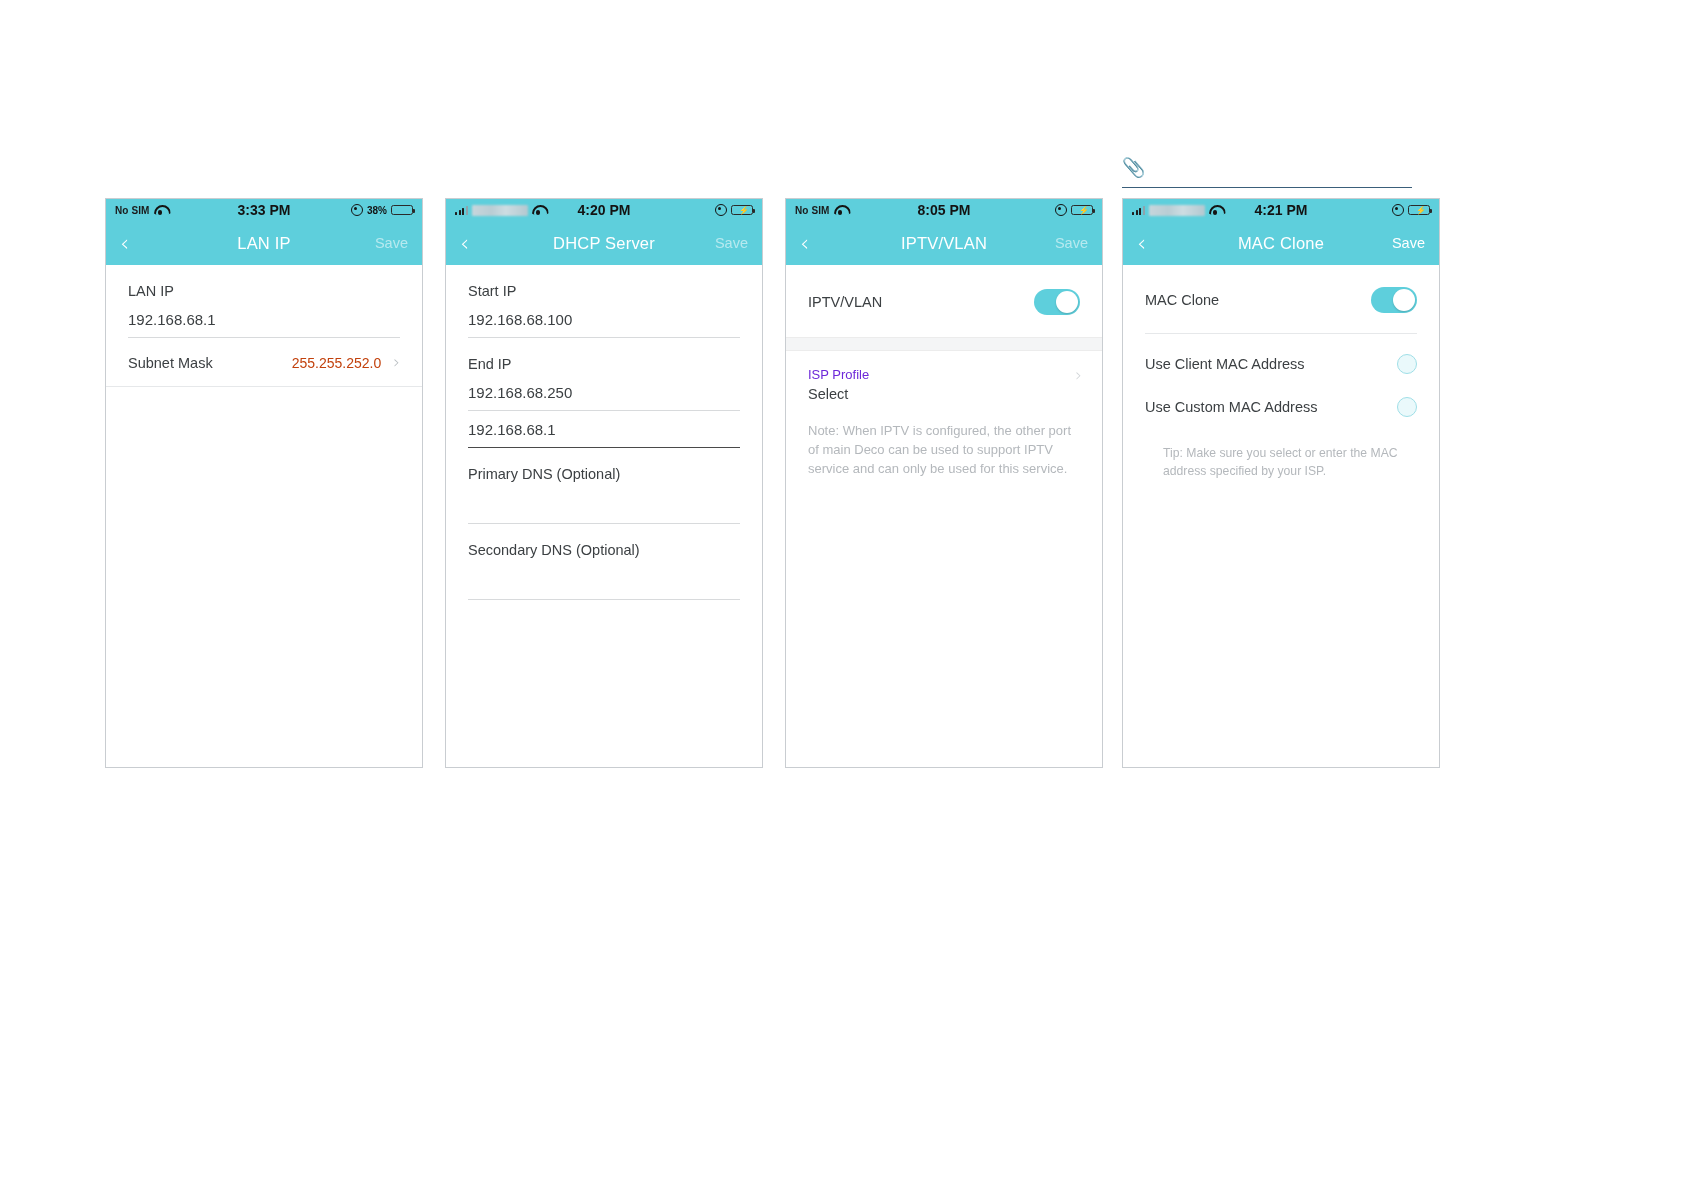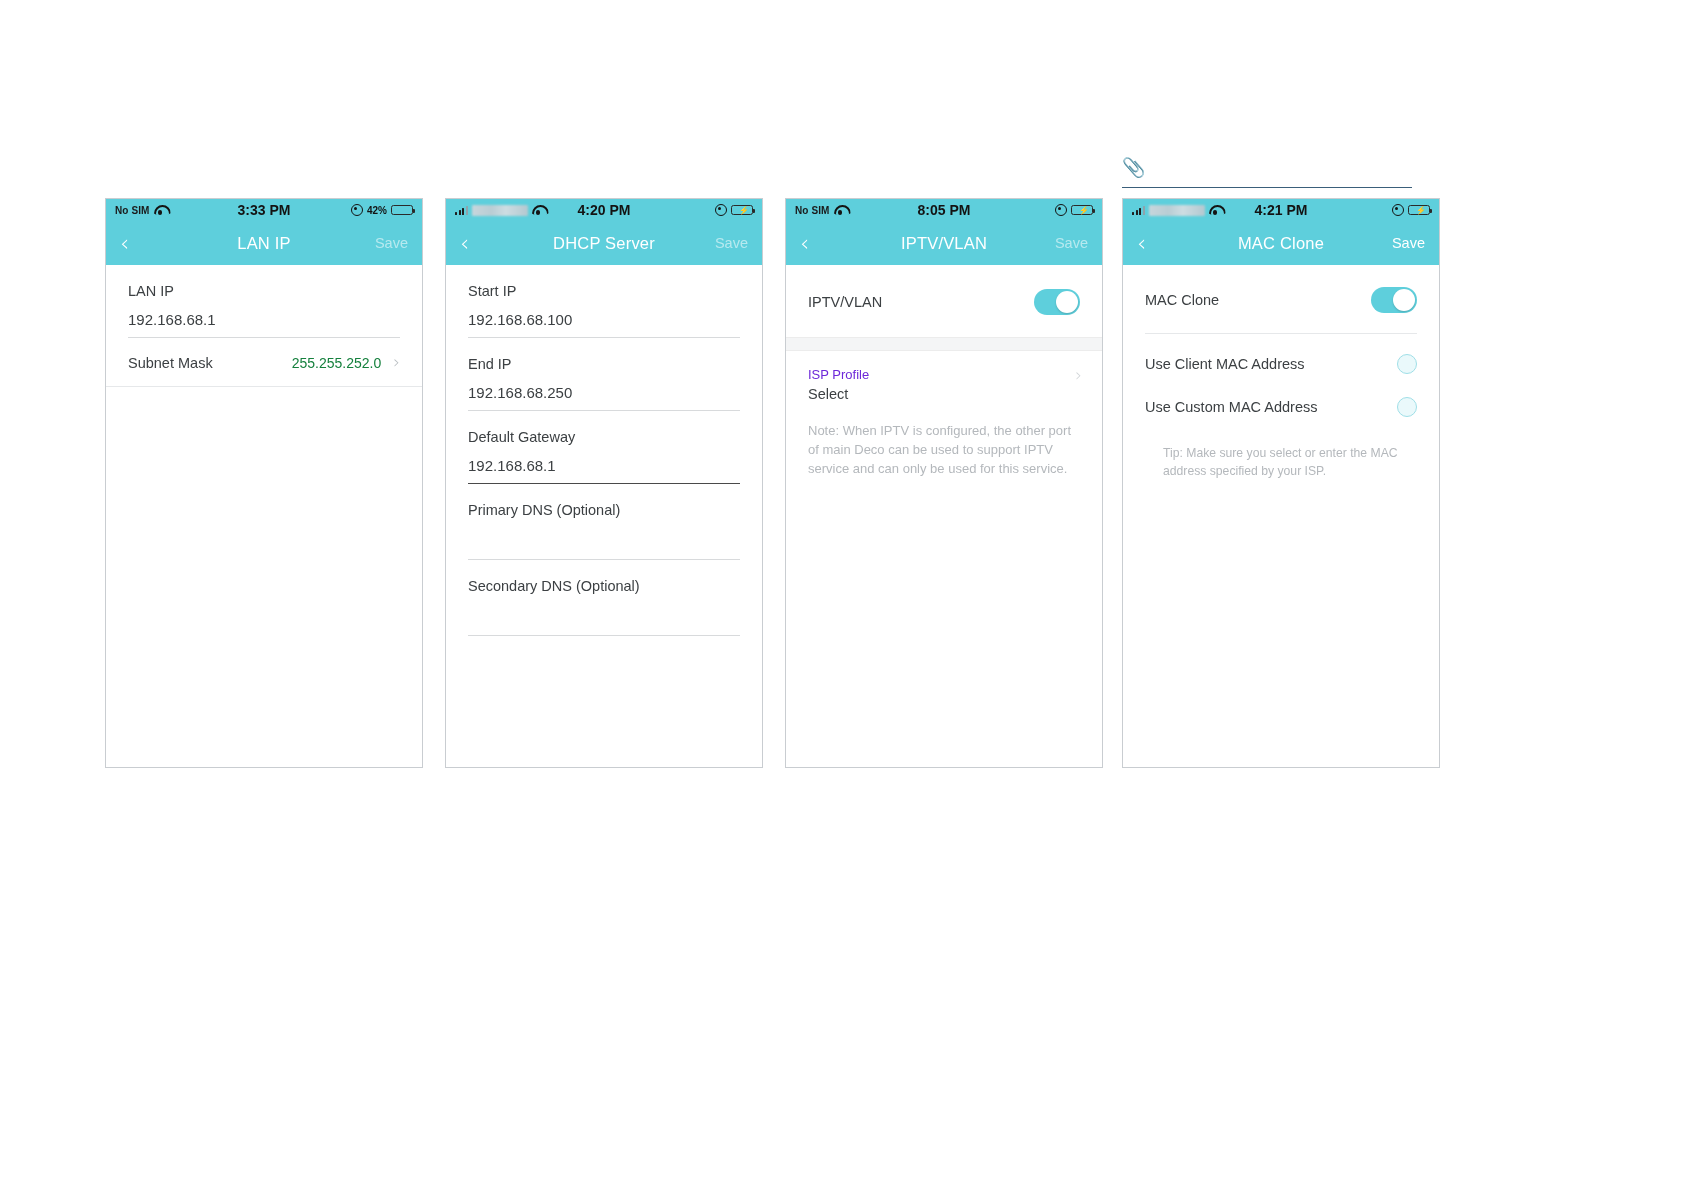--- a/index.html
+++ b/index.html
@@ -126,21 +126,21 @@
   }
   .field-value.empty { min-height: 20px; }
   .field-rule { height: 1px; background: #d8dadc; }
   .field-rule.dark { background: #4a4a4a; height: 1.2px; }
 
   .row {
     display: flex; align-items: center; justify-content: space-between;
     padding: 16px 22px 15px 22px;
   }
   .row-label { font-size: 14.5px; color: #3c4043; }
-  .row-value { font-size: 14px; color: #15803d; margin-left: auto; }
+  .row-value { font-size: 14px; color: #c2410c; margin-left: auto; }
   .chev {
     margin-left: 12px; color: #b6bbbf; font-size: 17px; line-height: 1;
     font-family: "DejaVu Sans", sans-serif; font-weight: 300;
   }
   .row-divider { height: 1px; background: #e6e8ea; margin: 0 22px; }
   .row-divider.full { margin: 0; }
 
   
   .toggle {
     width: 46px; height: 26px; border-radius: 13px; background: #5ecfdc;
@@ -187,21 +187,21 @@
 
   <div class="phone p1">
     <div class="statusbar">
       <div class="sb-left">
         <span class="sb-carrier">No SIM</span>
         <span class="wifi"></span>
       </div>
       <div class="sb-time">3:33 PM</div>
       <div class="sb-right">
         <span class="loc-icon"></span>
-        <span class="batt-pct">42%</span>
+        <span class="batt-pct">38%</span>
         <span class="batt"><span class="fill" style="width:42%"></span></span>
       </div>
     </div>
     <div class="navbar">
       <span class="nav-back">‹</span>
       <span class="nav-title">LAN IP</span>
       <span class="nav-save">Save</span>
     </div>
     <div class="content">
       <div class="field">
@@ -247,21 +247,20 @@
         <div class="field-label">Start IP</div>
         <div class="field-value">192.168.68.100</div>
         <div class="field-rule"></div>
       </div>
       <div class="field">
         <div class="field-label">End IP</div>
         <div class="field-value">192.168.68.250</div>
         <div class="field-rule"></div>
       </div>
       <div class="field">
-        <div class="field-label">Default Gateway</div>
         <div class="field-value">192.168.68.1</div>
         <div class="field-rule dark"></div>
       </div>
       <div class="field">
         <div class="field-label">Primary DNS (Optional)</div>
         <div class="field-value empty"></div>
         <div class="field-rule"></div>
       </div>
       <div class="field">
         <div class="field-label">Secondary DNS (Optional)</div>

